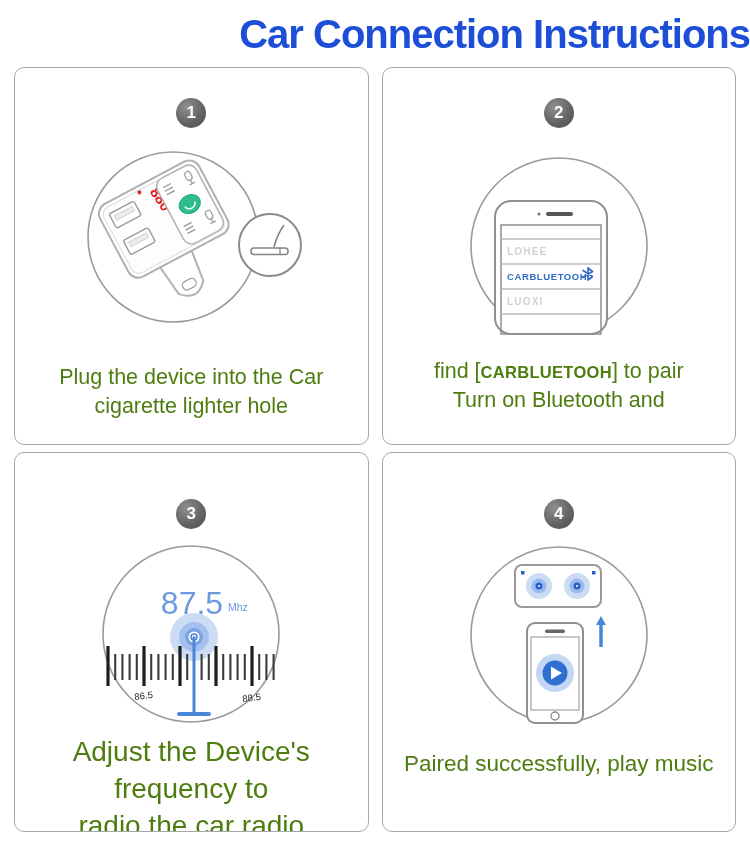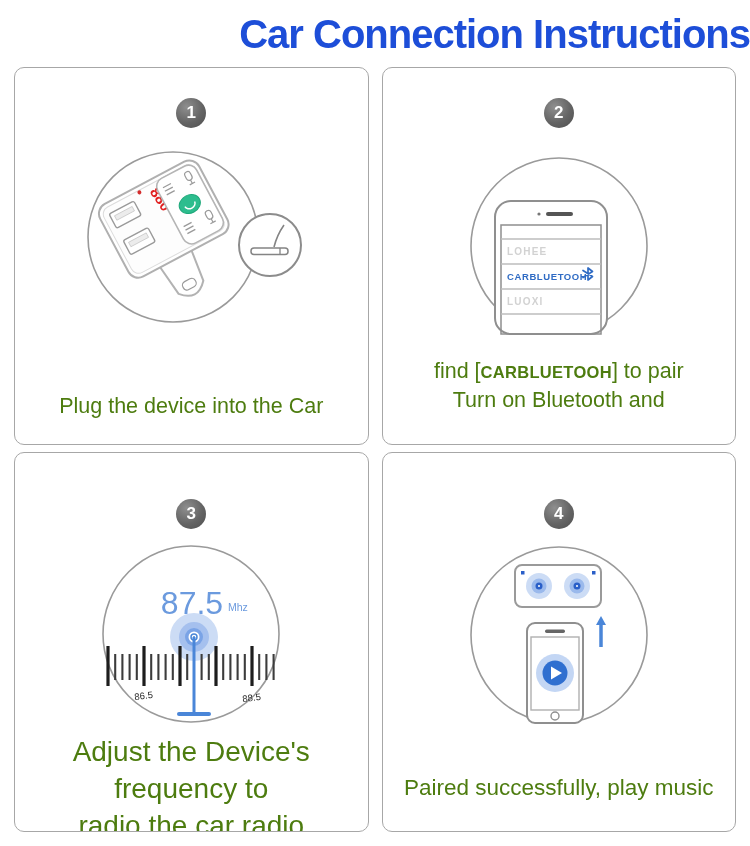--- a/index.html
+++ b/index.html
@@ -54,21 +54,21 @@
   .caption{
     color:#4d7c0f;
     text-align:center;
     line-height:1.32;
     margin-top:auto;
     font-size:21.5px;
   }
   .caption-p1{ margin-bottom:24px; }
   .caption-p2{ margin-bottom:30px; }
   .caption-p3{ font-size:28px; margin-bottom:32px; }
-  .caption-p4{ font-size:22.5px; margin-bottom:28px; }
+  .caption-p4{ font-size:22.5px; margin-bottom:52px; }
   .device-name{
     font-weight:bold;
     font-size:16.5px;
     letter-spacing:0.3px;
   }
   svg text{ font-family:"Liberation Sans", sans-serif; }
 </style>
 </head>
 <body>
 
@@ -123,20 +123,21 @@
       <g>
         <circle cx="194" cy="114" r="31" fill="#ffffff" stroke="#8c8c8c" stroke-width="2"></circle>
         <rect x="175" y="117" width="37" height="6.5" rx="3" fill="#fff" stroke="#848484" stroke-width="1.5"></rect>
         <line x1="204" y1="117" x2="204" y2="123.5" stroke="#848484" stroke-width="1.3"></line>
         <path d="M208 94 Q201 104 198 116" fill="none" stroke="#848484" stroke-width="1.6"></path>
       </g>
     </svg>
 
     <div class="caption caption-p1">
       <div>Plug the device into the Car</div>
+      <div>cigarette lighter hole</div>
     </div>
   </div>
 
   <div class="panel">
     <div class="badge">2</div>
 
     <svg class="illu illu-p2" width="200" height="200" viewBox="0 0 200 200">
       <circle cx="100" cy="100" r="88" fill="#ffffff" stroke="#9a9a9a" stroke-width="1.6"></circle>
 
       <g>

